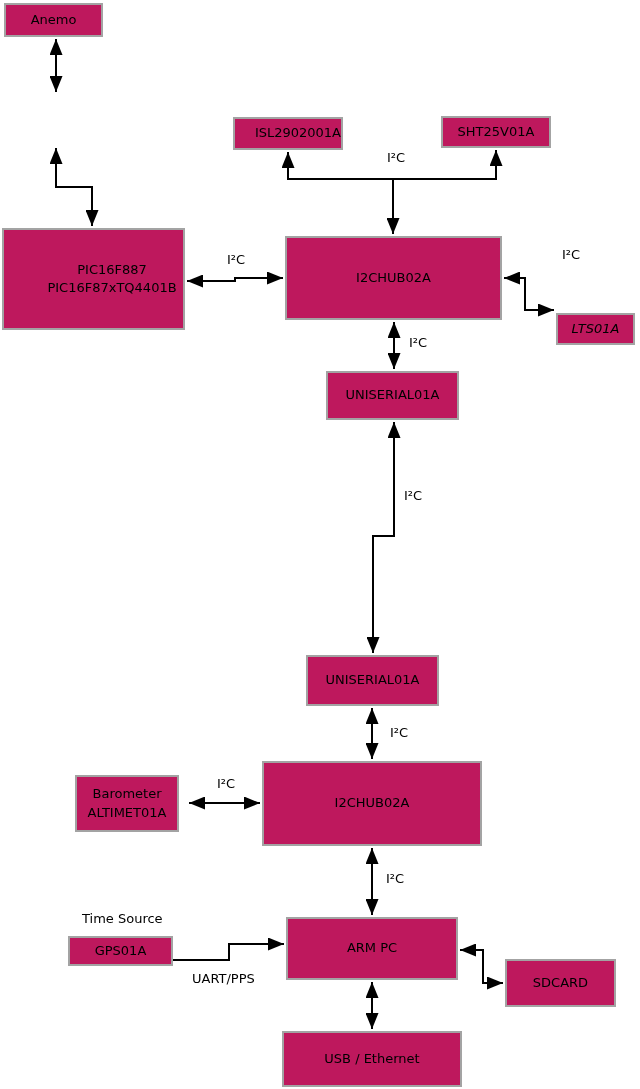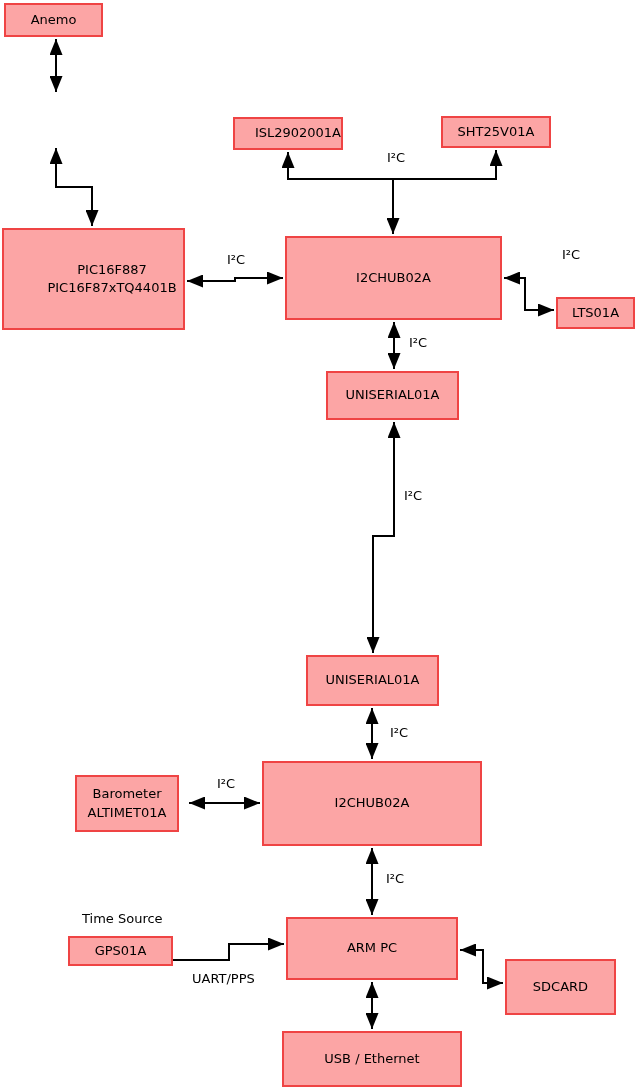--- a/index.html
+++ b/index.html
@@ -13,22 +13,22 @@
     overflow: hidden;
   }
   .wires {
     position: absolute;
     left: 0; top: 0;
     width: 640px; height: 1089px;
   }
   .node {
     position: absolute;
     box-sizing: border-box;
-    border: 2px solid #ef4444;
-    background: #fca5a5;
+    border: 2px solid #a3a3a3;
+    background: #be185d;
     display: flex;
     align-items: center;
     justify-content: center;
     text-align: center;
     font-size: 13px;
     line-height: 1.4;
     white-space: pre-line;
     z-index: 2;
   }
   .elabel {
@@ -101,21 +101,21 @@
   </div>
 
   <div class="node" style="left:441px; top:116px; width:110px; height:32px;">
     <span>SHT25V01A</span>
   </div>
 
   <div class="node" style="left:285px; top:236px; width:217px; height:84px;">
     <span>I2CHUB02A</span>
   </div>
 
-  <div class="node" style="left:556px; top:297px; width:79px; height:32px;">
+  <div class="node" style="left:556px; top:313px; width:79px; height:32px;font-style:italic;">
     <span>LTS01A</span>
   </div>
 
   <div class="node" style="left:326px; top:371px; width:133px; height:49px;">
     <span>UNISERIAL01A</span>
   </div>
 
   <div class="node" style="left:306px; top:655px; width:133px; height:51px;">
     <span>UNISERIAL01A</span>
   </div>
@@ -130,21 +130,21 @@
   </div>
 
   <div class="node" style="left:68px; top:936px; width:105px; height:30px;">
     <span>GPS01A</span>
   </div>
 
   <div class="node" style="left:286px; top:917px; width:172px; height:63px;">
     <span>ARM PC</span>
   </div>
 
-  <div class="node" style="left:505px; top:959px; width:111px; height:56px;text-align:center;">
+  <div class="node" style="left:505px; top:959px; width:111px; height:48px;text-align:center;">
     <span>SDCARD</span>
   </div>
 
   <div class="node" style="left:282px; top:1031px; width:180px; height:56px;">
     <span>USB / Ethernet</span>
   </div>
 
   <div class="elabel" style="left:387px; top:151px;">I²C</div>
 
   <div class="elabel" style="left:227px; top:253px;">I²C</div>

